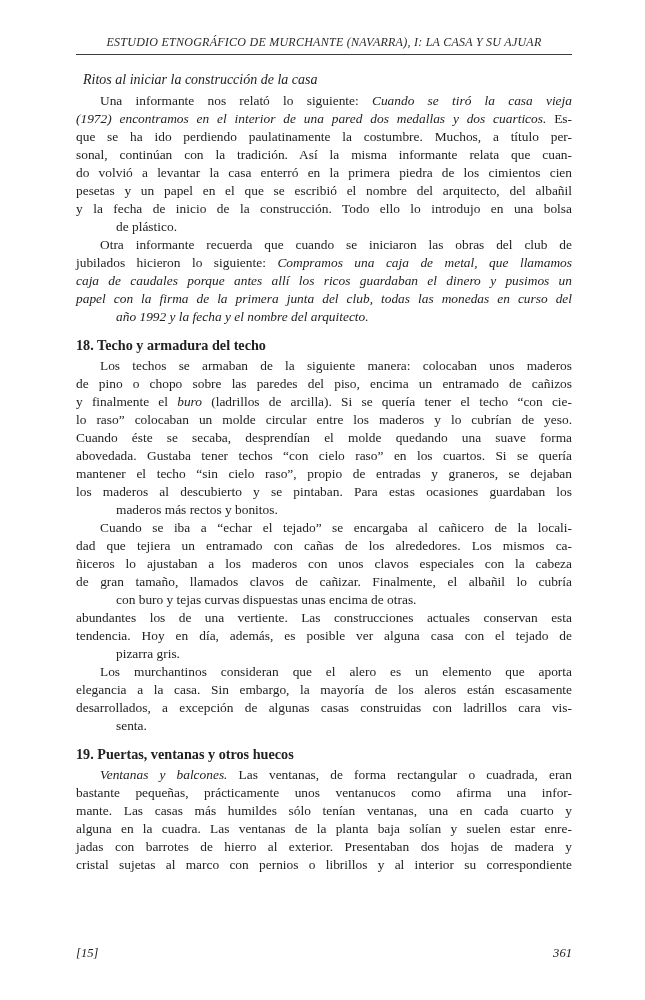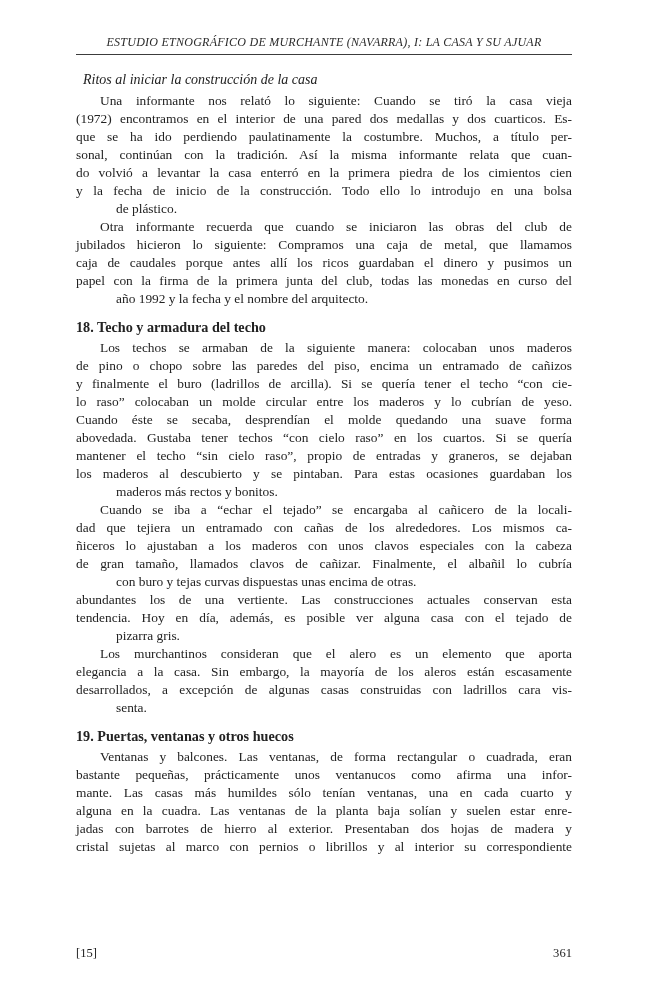--- a/index.html
+++ b/index.html
@@ -53,46 +53,48 @@
   .para .line {
     font-size: 13.4px;
     line-height: 18px;
     height: 18px;
     text-align: justify;
     text-align-last: justify;
     white-space: normal;
   }
   .para .line.first { text-indent: 24px; }
   .para .line.endpara { text-align-last: left; margin-left: 40px; }
-  .it { }
+  .it { font-style: italic; }
   .footer {
     position: absolute;
     left: 76px; top: 946px;
     width: 496px;
     display: flex;
     justify-content: space-between;
     font-size: 12.6px;
     line-height: 15px;
+    font-style: italic;
   }
 </style>
 </head>
 <body style="background: rgb(255, 255, 255); color: rgb(34, 34, 34);">
 
 <div class="page">
   <div class="column">
     <div class="running-head">ESTUDIO ETNOGRÁFICO DE MURCHANTE (NAVARRA), I: LA CASA Y SU AJUAR</div>
     <div class="header-rule" style="border-bottom-color: rgb(60, 60, 60);"></div>
     <div id="content-host">
         <div class="subheading">Ritos al iniciar la construcción de la casa</div>
         <div class="para">
           <div class="line first"><span>Una informante nos relató lo siguiente: </span><span class="it">Cuando se tiró la casa vieja</span></div>
           <div class="line"><span class="it">(1972) encontramos en el interior de una pared dos medallas y dos cuarticos.</span><span> Es-</span></div>
           <div class="line"><span>que se ha ido perdiendo paulatinamente la costumbre. Muchos, a título per-</span></div>
           <div class="line"><span>sonal, continúan con la tradición. Así la misma informante relata que cuan-</span></div>
           <div class="line"><span>do volvió a levantar la casa enterró en la primera piedra de los cimientos cien</span></div>
+          <div class="line"><span>pesetas y un papel en el que se escribió el nombre del arquitecto, del albañil</span></div>
           <div class="line"><span>y la fecha de inicio de la construcción. Todo ello lo introdujo en una bolsa</span></div>
           <div class="line endpara"><span>de plástico.</span></div>
         </div>
         <div class="para">
           <div class="line first"><span>Otra informante recuerda que cuando se iniciaron las obras del club de</span></div>
           <div class="line"><span>jubilados hicieron lo siguiente: </span><span class="it">Compramos una caja de metal, que llamamos</span></div>
           <div class="line"><span class="it">caja de caudales porque antes allí los ricos guardaban el dinero y pusimos un</span></div>
           <div class="line"><span class="it">papel con la firma de la primera junta del club, todas las monedas en curso del</span></div>
           <div class="line endpara"><span class="it">año 1992 y la fecha y el nombre del arquitecto.</span></div>
         </div>

